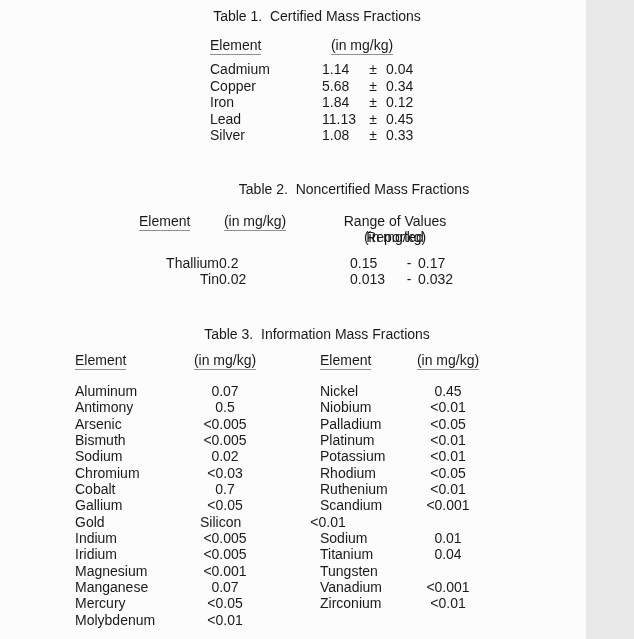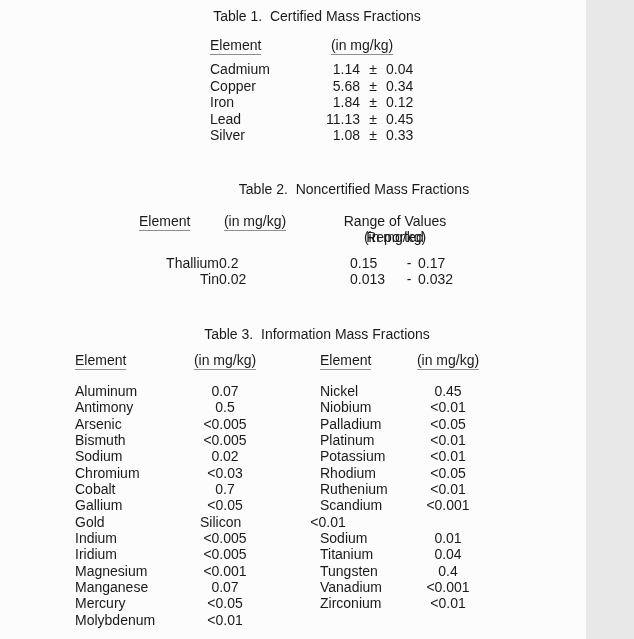--- a/index.html
+++ b/index.html
@@ -23,21 +23,21 @@
 
   .u{border-bottom:1px solid #8f8f8f;padding-bottom:1px;}
   .row{display:flex;}
 
   
   .t1-header{position:absolute;left:210px;top:37px;display:flex;}
   .t1-h-el{width:112px;}
   .t1-h-val{width:80px;text-align:center;}
   .t1-rows{position:absolute;left:210px;top:61px;line-height:16.5px;}
   .t1-el{width:112px;}
-  .t1-num{width:38px;text-align:right;}
+  .t1-num{width:38px;}
   .t1-pm{width:26px;text-align:center;}
   .t1-err{text-align:left;}
 
   
   .t2-header{position:absolute;left:139px;top:213px;display:flex;}
   .t2-h-el{width:76px;}
   .t2-h-val{width:80px;text-align:center;}
   .t2-h-range{width:140px;margin-left:30px;text-align:center;}
   .t2-h-range2{position:absolute;left:325px;top:229px;width:140px;text-align:center;}
   .t2-rows{position:absolute;left:139px;top:255px;line-height:16.3px;}
@@ -215,21 +215,20 @@
       <span class="c-val1">&lt;0.005</span>
       <span class="c-gap"></span>
       <span class="c-el2">Titanium</span>
       <span class="c-val2">0.04</span>
     </div>
       <div class="row">
       <span class="c-el1">Magnesium</span>
       <span class="c-val1">&lt;0.001</span>
       <span class="c-gap"></span>
       <span class="c-el2">Tungsten</span>
-      <span class="c-val2">0.4</span>
     </div>
       <div class="row">
       <span class="c-el1">Manganese</span>
       <span class="c-val1">0.07</span>
       <span class="c-gap"></span>
       <span class="c-el2">Vanadium</span>
       <span class="c-val2">&lt;0.001</span>
     </div>
       <div class="row">
       <span class="c-el1">Mercury</span>

